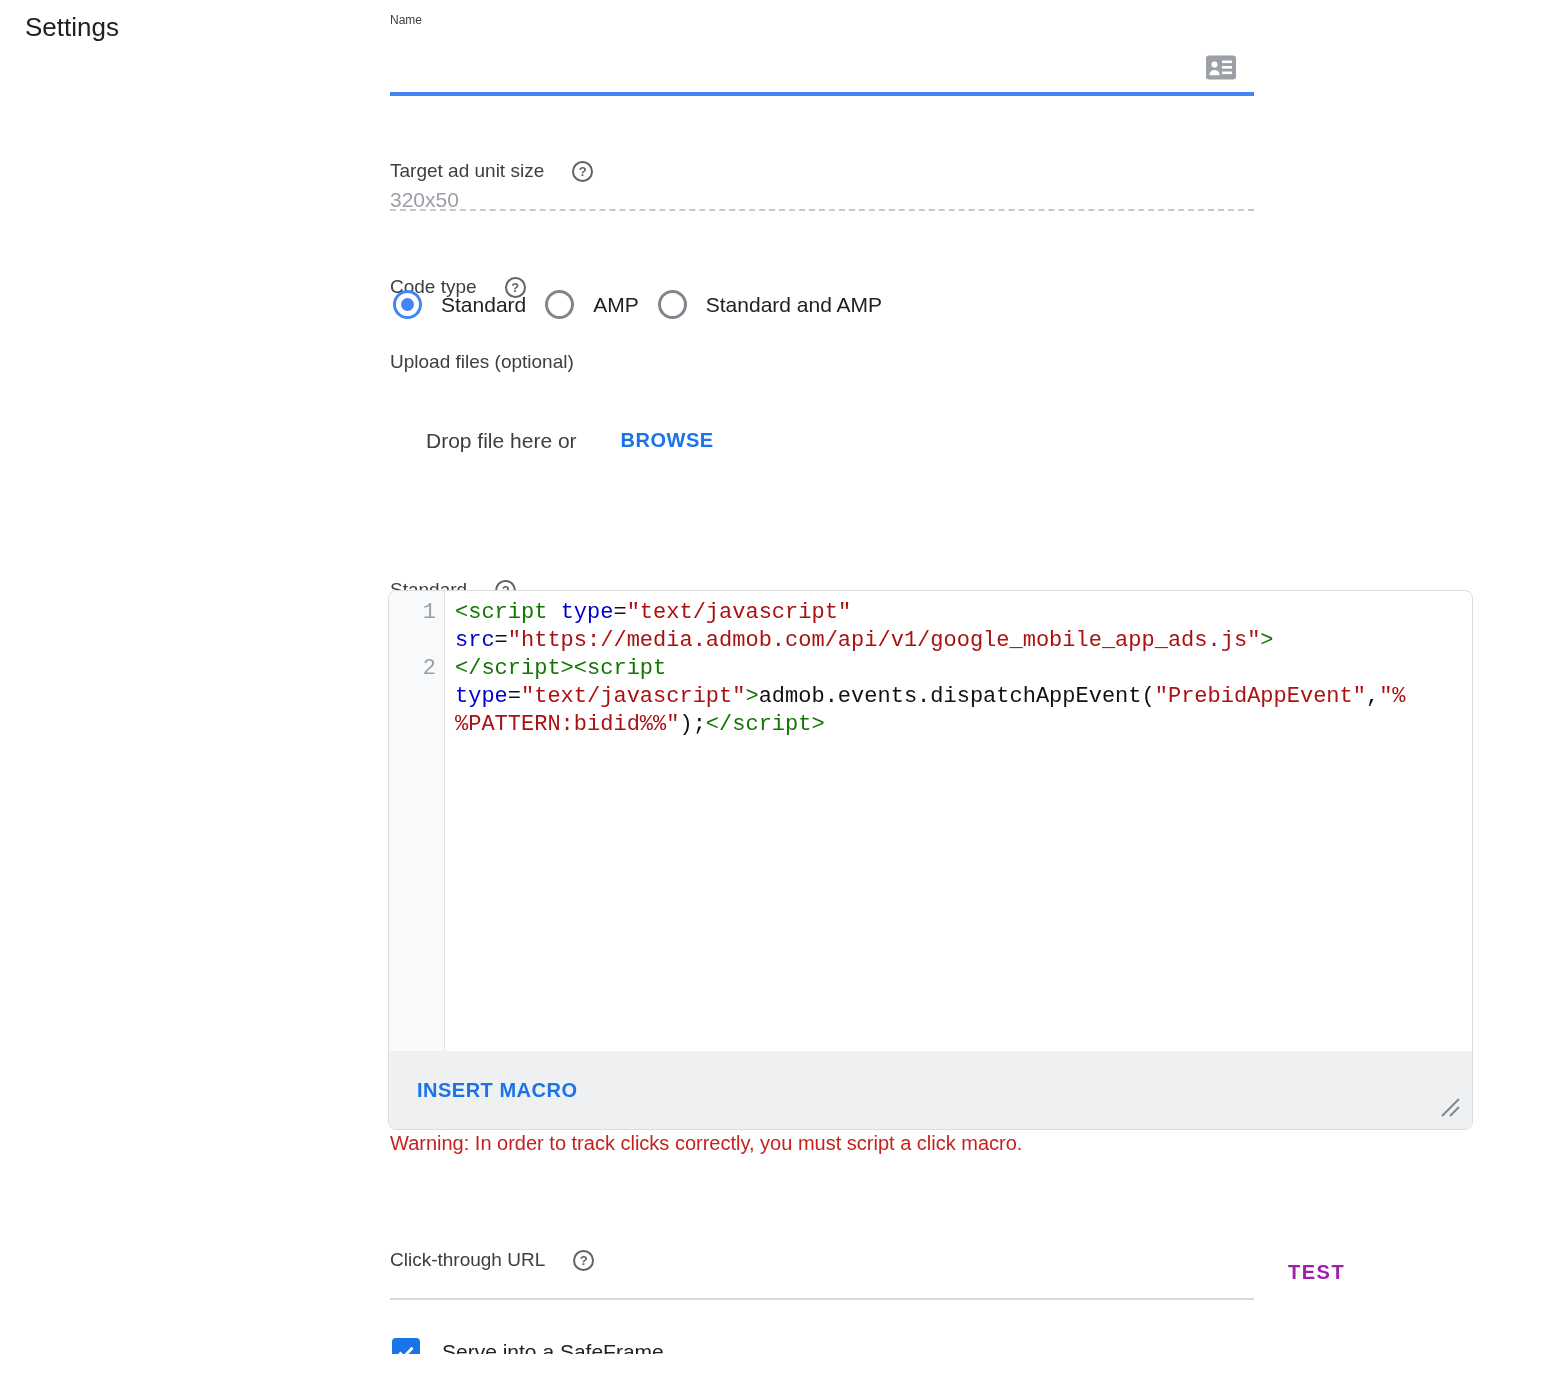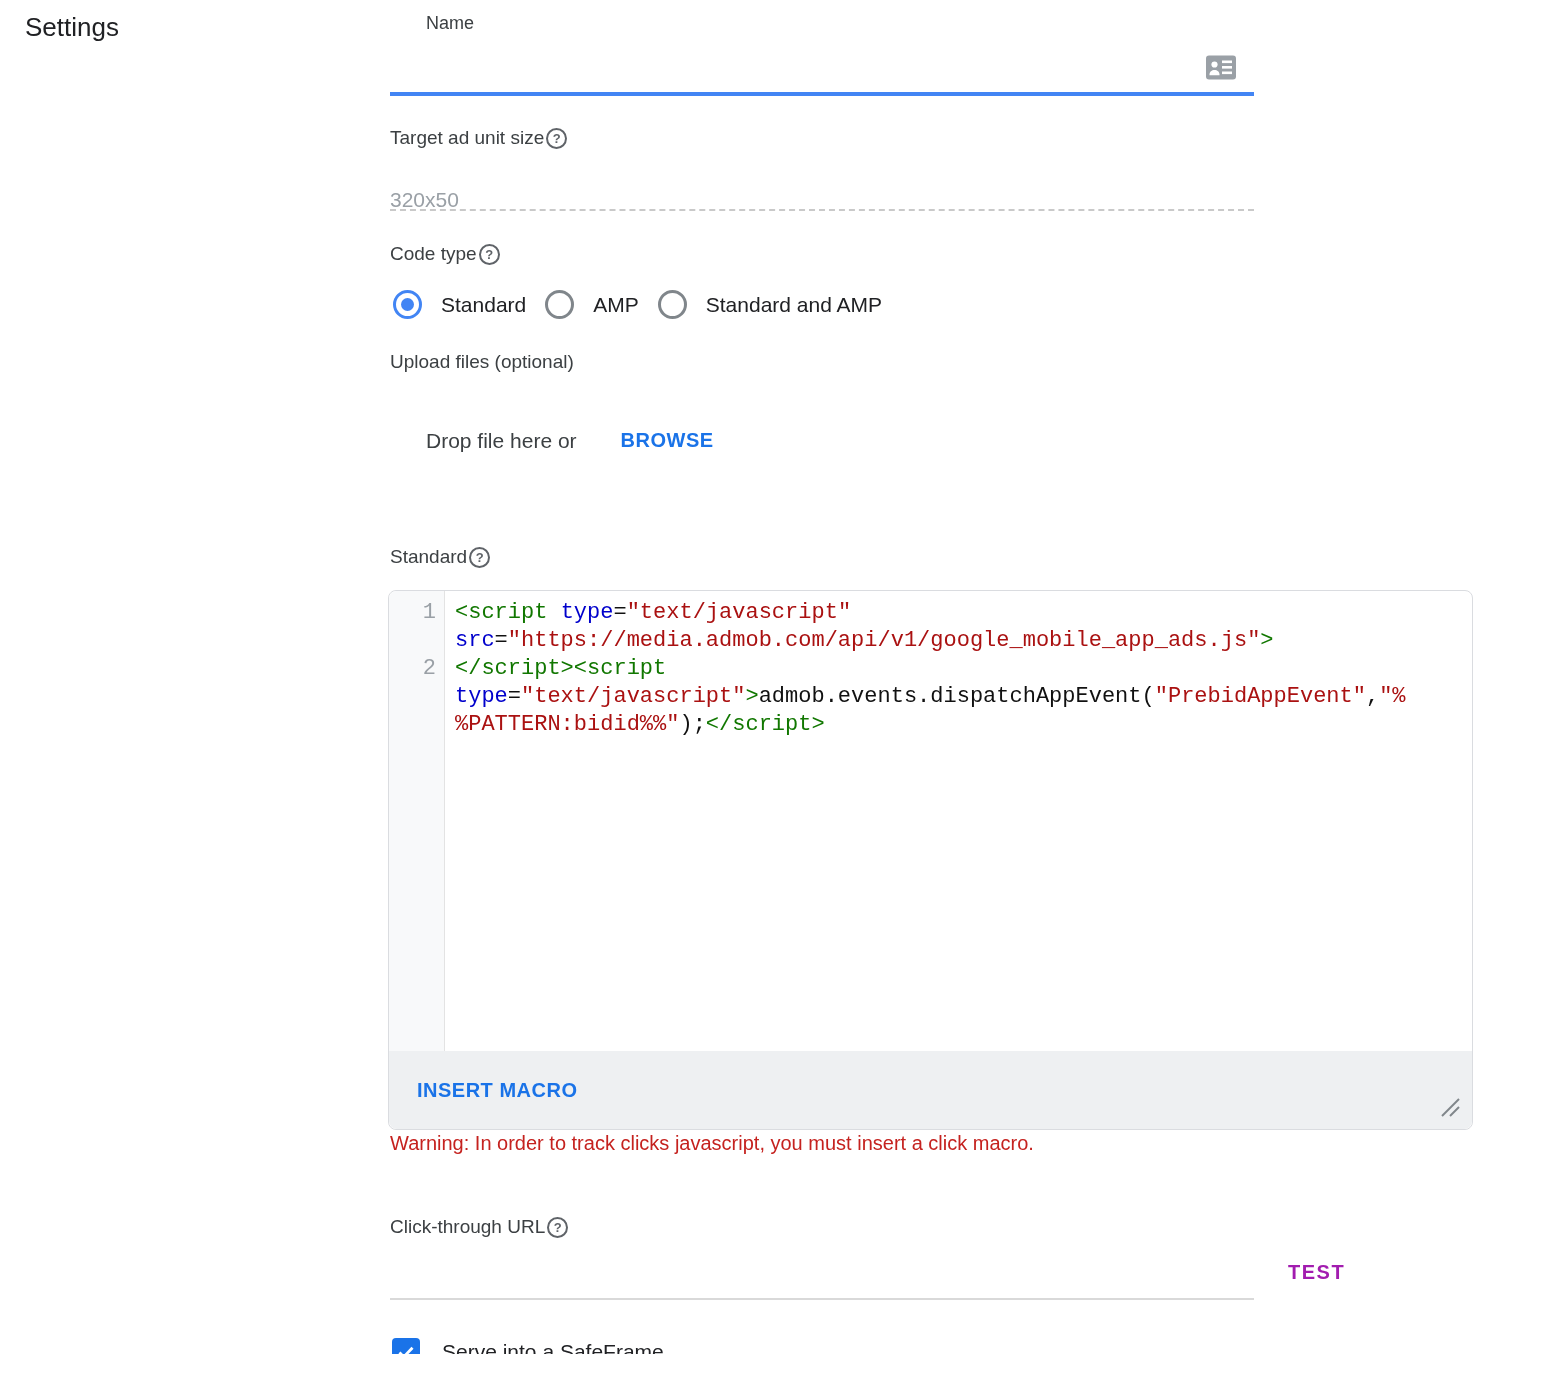--- a/index.html
+++ b/index.html
@@ -3,27 +3,27 @@
 <meta charset="utf-8">
 <style>
   * { margin:0; padding:0; box-sizing:border-box; }
   body { font-family:"Liberation Sans","DejaVu Sans",sans-serif; background:#fff; color:#202124; }
   .page { position:relative; width:1566px; height:1354px; background:#fff; overflow:hidden; }
 
   .page-title { position:absolute; left:25px; top:12px; font-size:26px; font-weight:500; color:#202124; }
 
   .abs { position:absolute; }
   .label { font-size:19px; color:#3c4043; }
-  .label-row { display:flex; align-items:center; gap:2px; }
+  .label-row { display:flex; align-items:center; gap:28px;margin-top:33px; }
 
   .help-icon { display:inline-flex; width:21px; height:21px; border:2px solid #5f6368; border-radius:50%;
                align-items:center; justify-content:center; font-size:13px; font-weight:bold; color:#5f6368; cursor:pointer; }
 
   
-  .name-label { left:390px; top:13px; font-size:18px;margin-left:36px; }
+  .name-label { left:390px; top:13px; font-size:12px; }
   .name-input { left:390px; top:48px; width:800px; border:none; outline:none; font-size:21px; color:#202124;
                 font-family:"Liberation Sans","DejaVu Sans",sans-serif; background:transparent; }
   .name-underline { left:390px; top:92px; width:864px; height:4px; background:#4285f4; }
   .card-icon { left:1206px; top:55px; cursor:pointer; }
 
   
   .target-label-row { left:390px; top:127px; }
   .target-value { left:390px; top:180px; font-size:21px; color:#9aa0a6;margin-top:8px; }
   .target-dashed { left:390px; top:209px; width:864px; border-bottom:2px dashed #c9c9c9; }
 
@@ -153,21 +153,21 @@
       <button class="insert-macro-btn">INSERT MACRO</button>
       <span class="resize-handle">
         <svg width="22" height="22" viewBox="0 0 22 22">
           <line x1="4" y1="21" x2="21" y2="4" stroke="#80868b" stroke-width="2"></line>
           <line x1="12" y1="21" x2="21" y2="12" stroke="#80868b" stroke-width="2"></line>
         </svg>
       </span>
     </div>
   </div>
 
-  <div class="abs warning-text">Warning: In order to track clicks javascript, you must insert a click macro.</div>
+  <div class="abs warning-text">Warning: In order to track clicks correctly, you must script a click macro.</div>
 
   <div class="abs cturl-label-row label-row">
     <span class="label">Click-through URL</span>
     <span class="help-icon">?</span>
   </div>
   <input class="abs cturl-input" type="text" value="" style="">
   <button class="abs test-btn">TEST</button>
 
   <div class="abs safeframe-row">
     <span class="checkbox">

